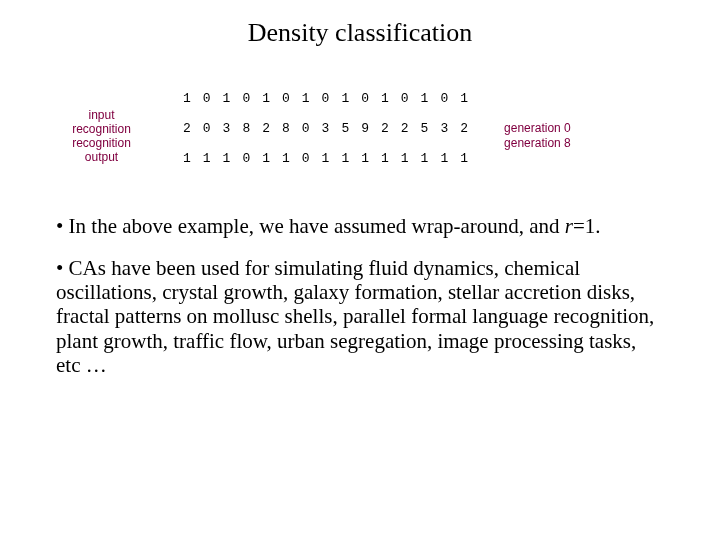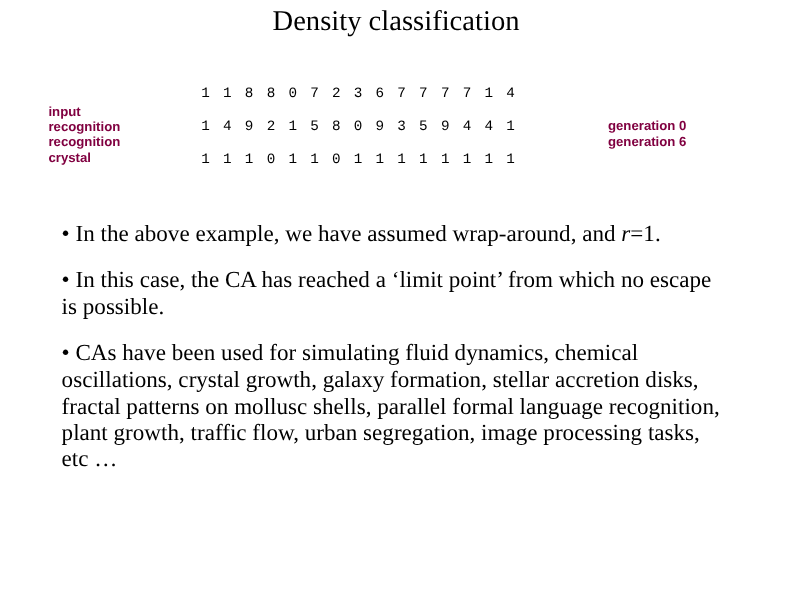--- a/index.html
+++ b/index.html
@@ -13,55 +13,55 @@
   }
   .slide {
     width: 720px;
     height: 540px;
     position: relative;
     box-sizing: border-box;
   }
   .title {
     text-align: center;
     font-size: 26px;
-    padding-top: 4px;
+    padding-top: 18px;
   }
   .diagram {
     margin: 28px 44px 18px 44px;
     display: flex;
     align-items: center;
     font-family: Arial, Helvetica, sans-serif;
     font-size: 12px;
     color: #800040;
   }
   .labels-left {
     width: 115px;
-    text-align: left;
+    text-align: center;
     line-height: 14px;
-    font-weight: bold;
+    font-weight: normal;
     padding-right: 8px;
   }
   .labels-left .lab0 { }
   .labels-left .lab1 { }
   .labels-left .lab2 { }
   .labels-left .lab3 { }
   .grid {
     font-family: "Courier New", monospace;
     color: #000;
     font-size: 13px;
     letter-spacing: 12px;
     line-height: 15px;
     white-space: pre;
     padding: 0 16px;
   }
   .labels-right {
     width: 120px;
-    text-align: right;
+    text-align: left;
     line-height: 15px;
-    font-weight: bold;
+    font-weight: normal;
     padding-left: 8px;
   }
   .body {
     margin: 0 56px;
     font-size: 21px;
     line-height: 1.15;
     font-family: Liberation Serif, serif;
   }
   .para {
     margin-bottom: 18px;
@@ -73,34 +73,33 @@
 
 <div class="slide">
 
   <div class="title">Density classification</div>
 
   <div class="diagram">
     <div class="labels-left">
       <div class="lab0">input</div>
       <div class="lab1">recognition</div>
       <div class="lab2">recognition</div>
-      <div class="lab3">crystal</div>
+      <div class="lab3">output</div>
     </div>
     <div class="grid">
-<div>118807236777714</div>
-<div>149215809359441</div>
+<div>101010101010101</div>
+<div>203828035922532</div>
 <div>111011011111111</div>
     </div>
     <div class="labels-right">
       <div>generation 0</div>
-      <div>generation 6</div>
+      <div>generation 8</div>
     </div>
   </div>
 
   <div class="body">
     <div class="para">
       <span>• In the above example, we have assumed wrap-around, and </span><span class="it">r</span><span>=1.</span>
     </div>
-    <div class="para">• In this case, the CA has reached a ‘limit point’ from which no escape is possible.</div>
     <div class="para">• CAs have been used for simulating fluid dynamics, chemical oscillations, crystal growth, galaxy formation, stellar accretion disks, fractal patterns on mollusc shells, parallel formal language recognition, plant growth, traffic flow, urban segregation, image processing tasks, etc …</div>
   </div>
 
 </div>
 
 </body></html>

